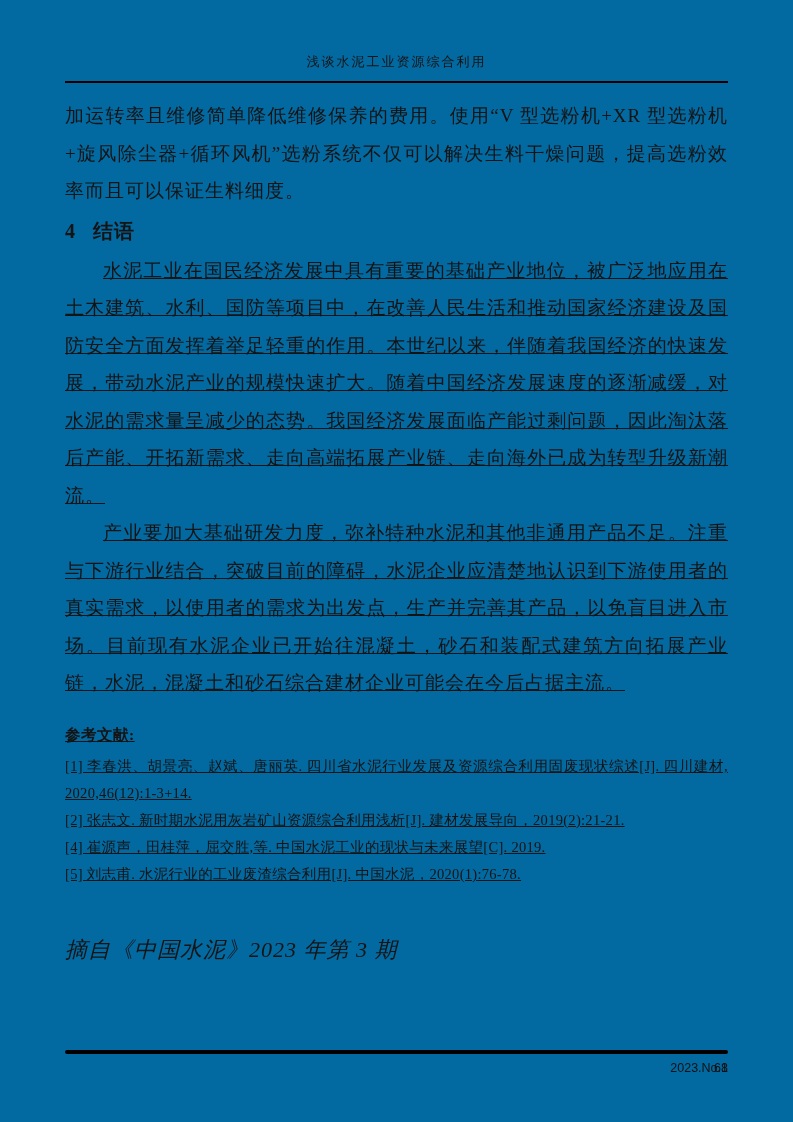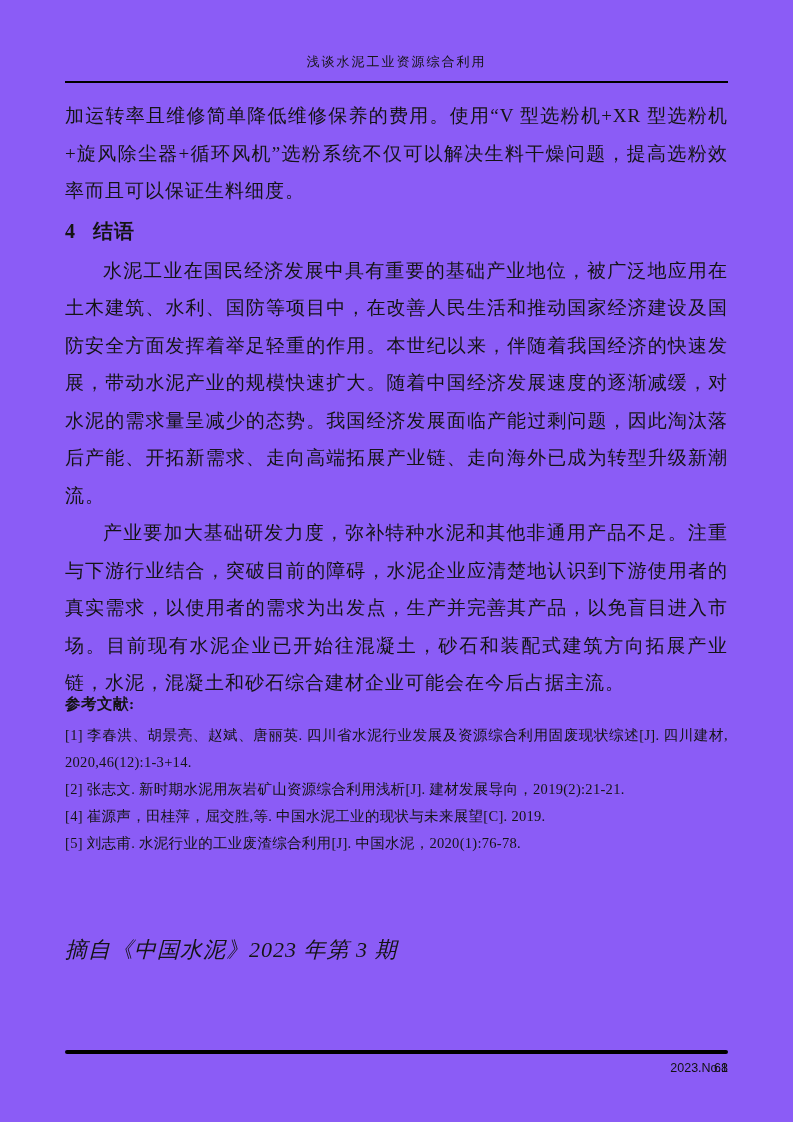--- a/index.html
+++ b/index.html
@@ -1,21 +1,21 @@
 <!DOCTYPE html>
 <html><head>
 <meta charset="utf-8">
 <style>
   * { margin: 0; padding: 0; box-sizing: border-box; }
   html, body { background: #ffffff; }
   .page {
     position: relative;
     width: 793px;
     height: 1122px;
-    background: #8b5cf6;
+    background: #0369a1;
     margin: 0 auto;
     overflow: hidden;
     font-family: "Liberation Serif", "DejaVu Serif", serif;
     color: #141414;
   }
   .content {
     position: relative;
     padding: 52px 65px 0 65px;
   }
   .header-title {
@@ -29,35 +29,36 @@
     border-top: 2px solid #000;
     margin-top: 9px;
   }
   .body-par {
     font-size: 19px;
     line-height: 37.5px;
     text-align: justify;
     letter-spacing: 1px;
   }
   .intro-par { margin-top: 14px; }
-  .indent { text-indent: 2em; }
+  .indent { text-indent: 2em; text-decoration: underline; }
   .section-heading {
     font-size: 20px;
     font-weight: bold;
     line-height: 26px;
     margin-top: 8px;
     margin-bottom: 8px;
     letter-spacing: 1px;
   }
   .section-heading .num { margin-right: 17px; font-family: "Liberation Serif", serif; }
   .references-section {
     position: absolute;
     left: 65px;
     right: 65px;
-    top: 693px;
+    top: 724px;
+    text-decoration: underline;
   }
   .ref-heading {
     font-size: 15.5px;
     font-weight: bold;
     line-height: 22px;
     margin-bottom: 7px;
     letter-spacing: 0.5px;
   }
   .ref-item {
     font-size: 14.5px;

